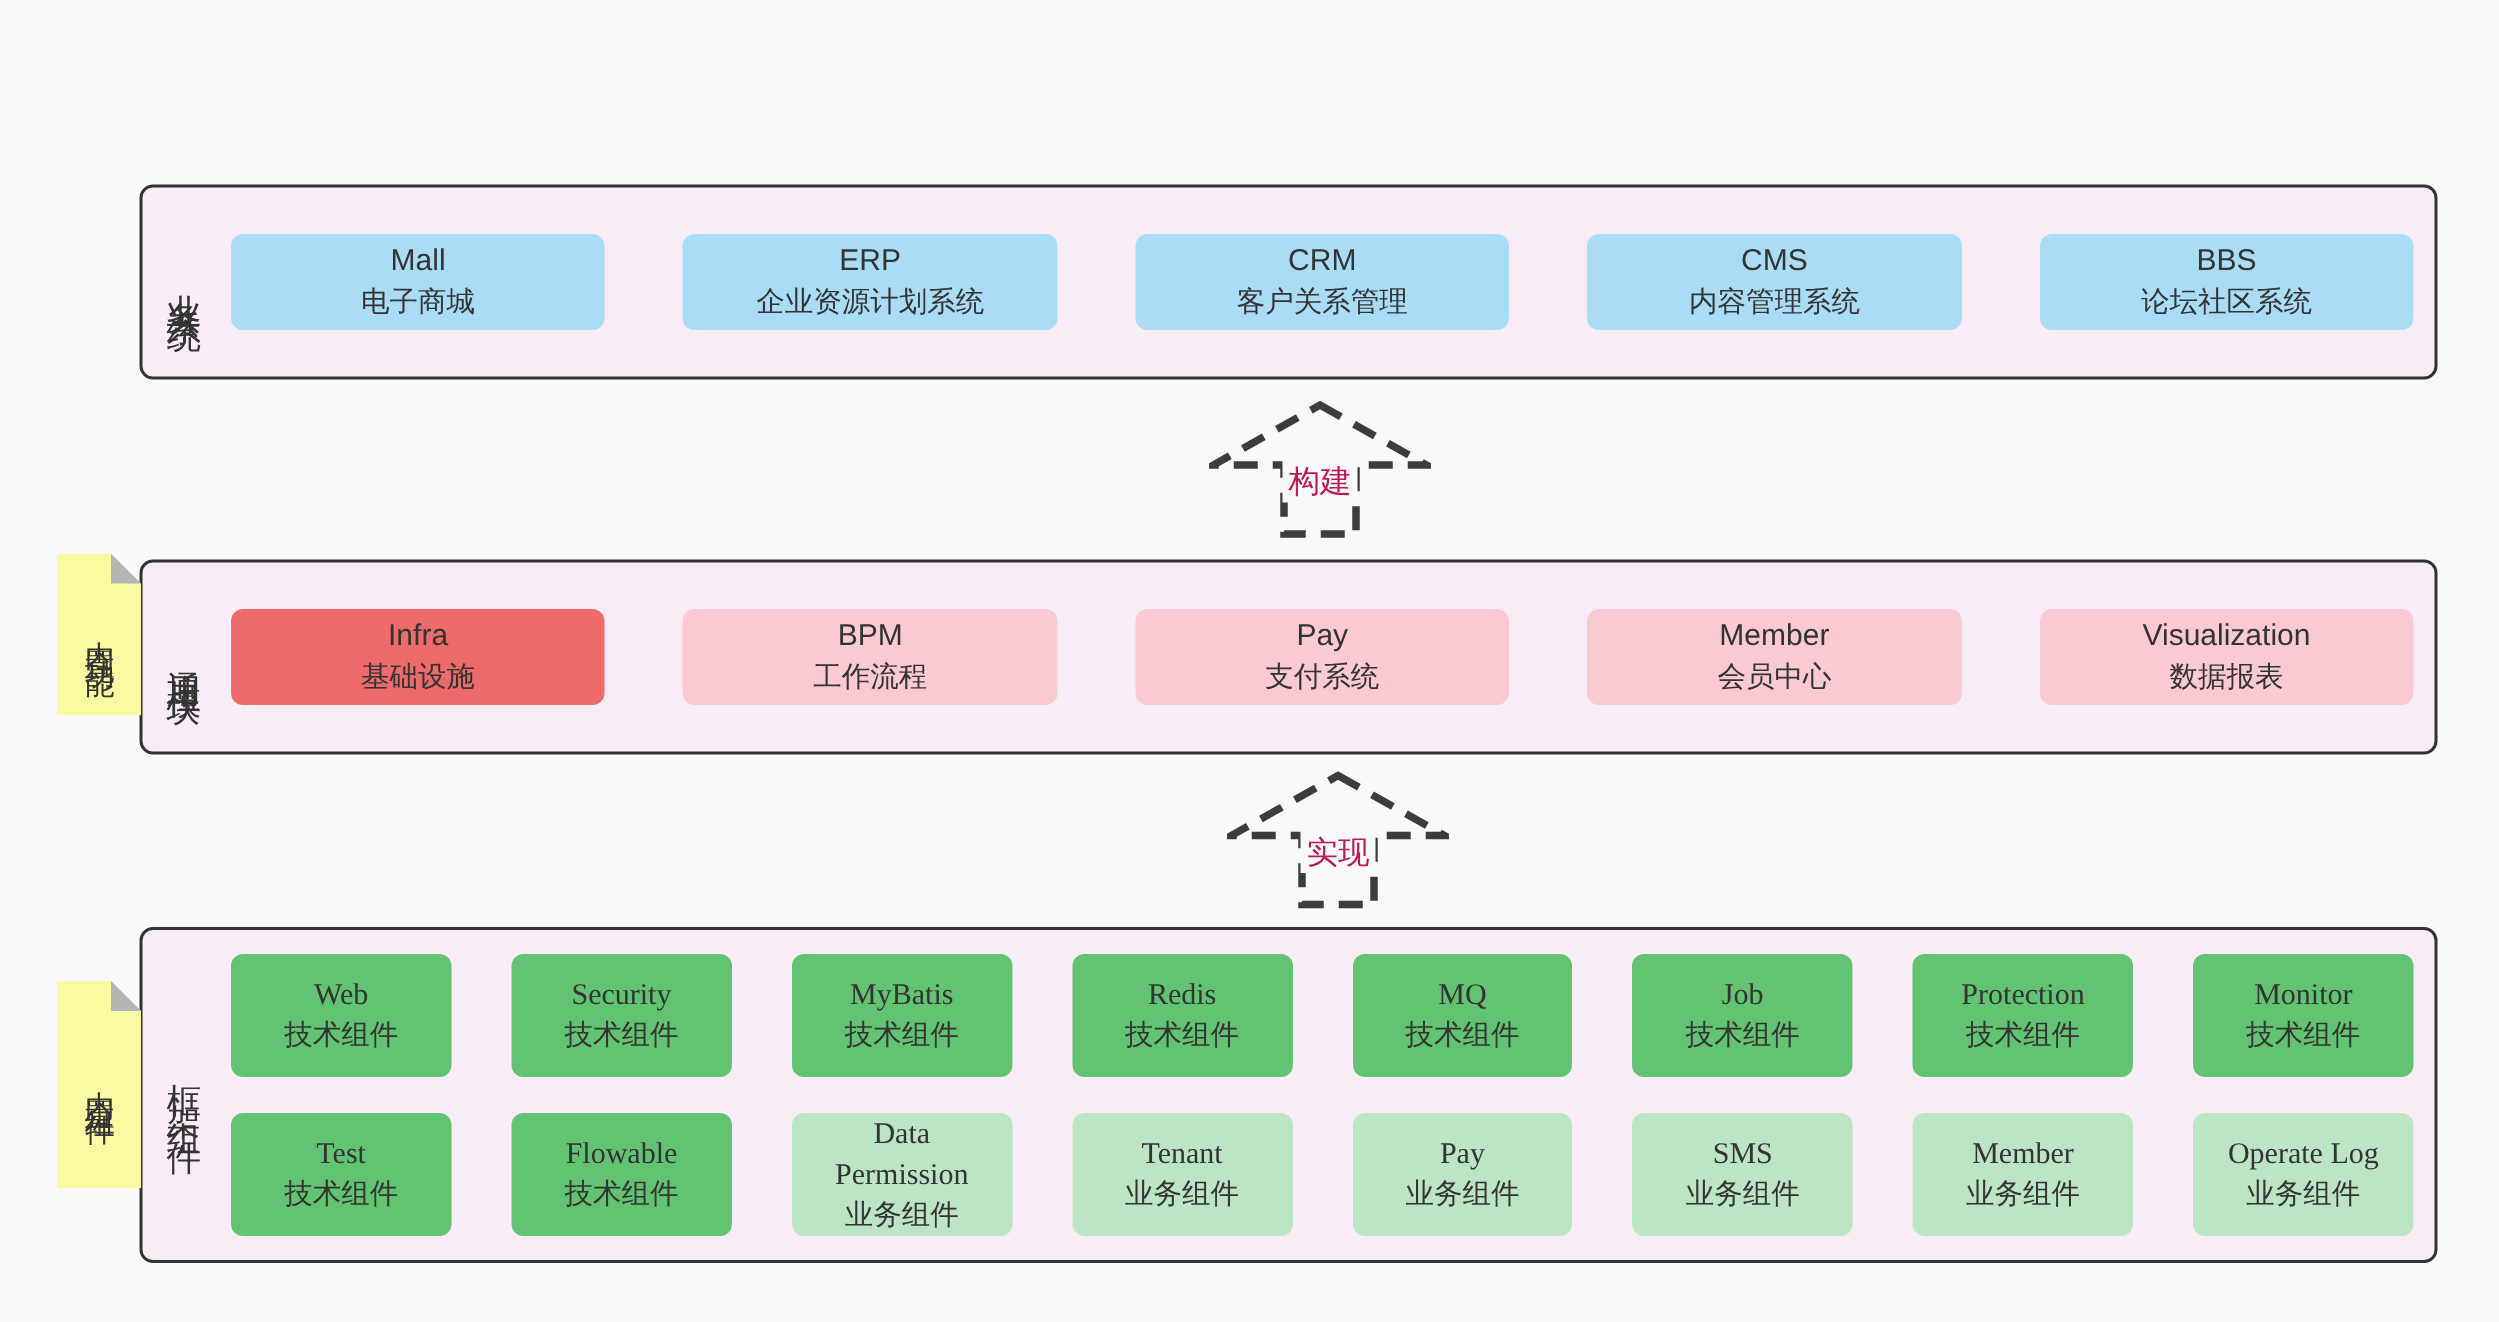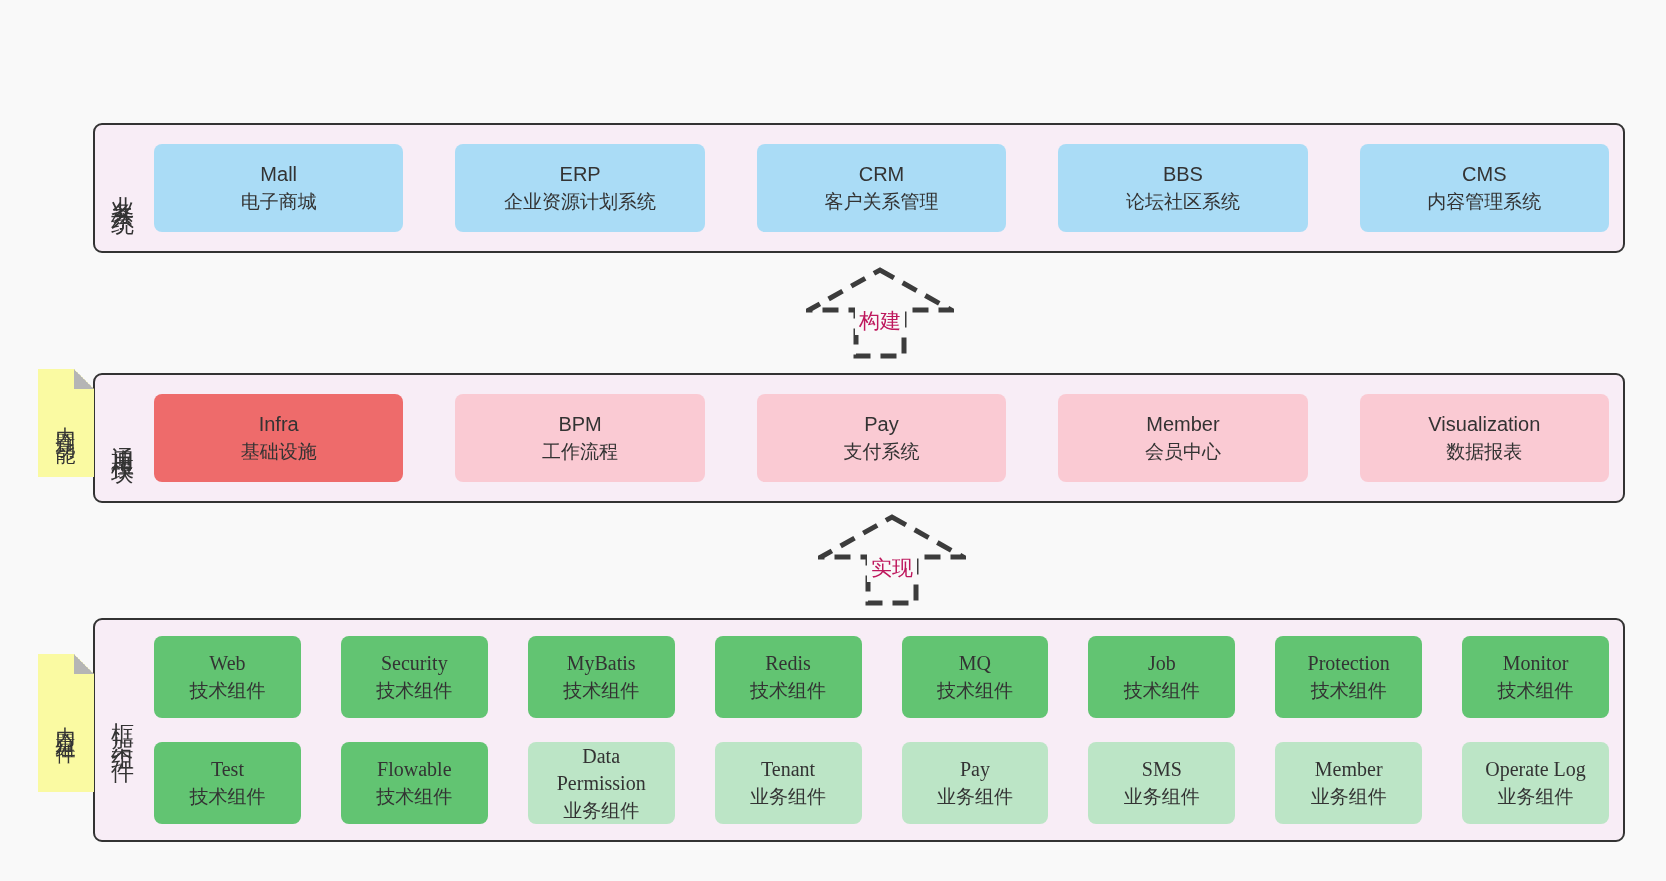--- a/index.html
+++ b/index.html
@@ -20,21 +20,21 @@
     writing-mode:vertical-rl;text-orientation:upright;
     font-size:23px;letter-spacing:5px;line-height:30px;
     margin-left:13px;flex:0 0 auto;color:#333;
   }
   .band3 .vlabel{letter-spacing:13px;}
   .boxes{flex:1;display:flex;gap:52px;margin:0 14px 0 16px;}
   .rows{flex:1;display:flex;flex-direction:column;gap:24px;margin:0 14px 0 16px;font-family:Liberation Serif, serif;}
   .rows .boxes{margin:0;gap:40px;}
   
   .box{
-    flex:1;height:88px;border-radius:8px;
+    flex:1;height:64px;border-radius:8px;
     display:flex;flex-direction:column;justify-content:center;align-items:center;
     text-align:center;padding:2px 8px;box-sizing:border-box;
   }
   .rows .box{height:82px;}
   .box .t{font-size:20px;line-height:27px;}
   .box .s{font-size:19px;line-height:27px;}
   .blue{background:#aadcf6;}
   .red{background:#ee6b6b;}
   .pink{background:#facad3;}
   .gdark{background:#62c472;}
@@ -79,26 +79,26 @@
       </div>
       <div class="box blue">
         <span class="t">ERP</span>
         <span class="s">企业资源计划系统</span>
       </div>
       <div class="box blue">
         <span class="t">CRM</span>
         <span class="s">客户关系管理</span>
       </div>
       <div class="box blue">
+        <span class="t">CMS</span>
+        <span class="s">内容管理系统</span>
+      </div>
+      <div class="box blue">
         <span class="t">BBS</span>
         <span class="s">论坛社区系统</span>
-      </div>
-      <div class="box blue">
-        <span class="t">CMS</span>
-        <span class="s">内容管理系统</span>
       </div>
     </div>
   </div>
 
   <div class="arrow arrow1">
     <svg viewBox="0 0 148 94">
       <polygon points="74,4 145,44 98,44 98,90 50,90 50,44 3,44" fill="none" stroke="#3c3c3c" stroke-width="5" stroke-dasharray="16 10"></polygon>
     </svg>
     <span class="albl">构建</span>
   </div>

